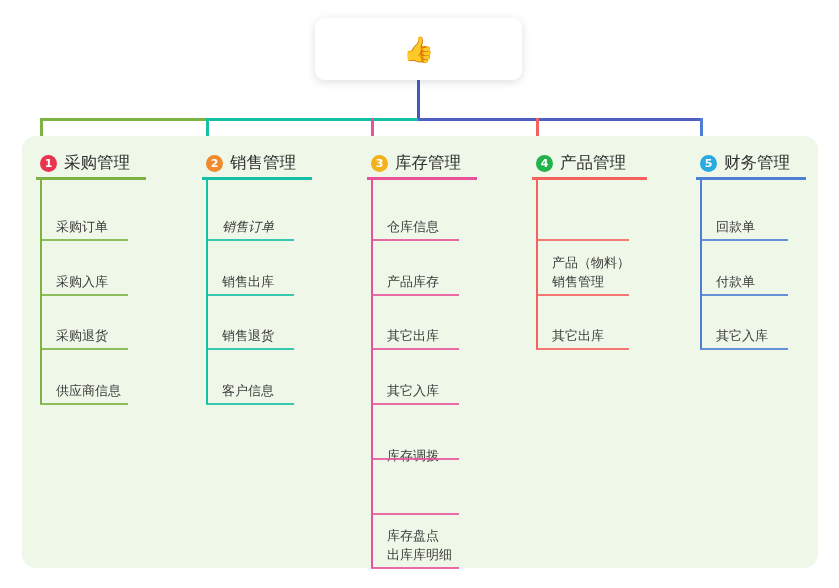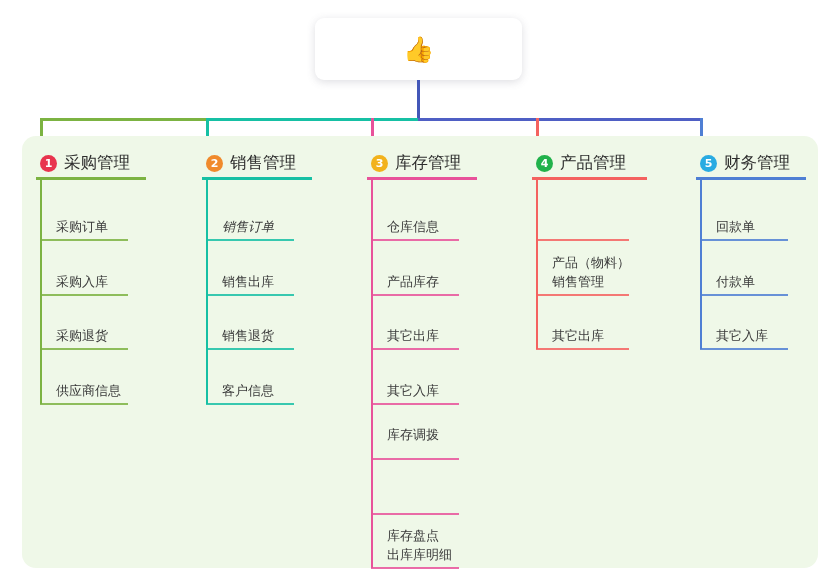--- a/index.html
+++ b/index.html
@@ -127,21 +127,21 @@
         <div class="head-rule" style="left: 0px; top: 177px; width: 110px; background: rgb(232, 82, 154); position: absolute;"></div>
         <div class="spine" style="left: 4px; top: 180px; height: 388.2px; background: rgb(232, 82, 154);"></div>
         <div class="leaf-label" style="left: 20px; top: 218px;">仓库信息</div>
         <div class="leaf-rule" style="left: 4px; top: 239px; width: 88px; background: rgb(232, 82, 154); opacity: 0.85; position: absolute;"></div>
         <div class="leaf-label" style="left: 20px; top: 272.7px;">产品库存</div>
         <div class="leaf-rule" style="left: 4px; top: 293.7px; width: 88px; background: rgb(232, 82, 154); opacity: 0.85; position: absolute;"></div>
         <div class="leaf-label" style="left: 20px; top: 327.4px;">其它出库</div>
         <div class="leaf-rule" style="left: 4px; top: 348.4px; width: 88px; background: rgb(232, 82, 154); opacity: 0.85; position: absolute;"></div>
         <div class="leaf-label" style="left: 20px; top: 382.1px;">其它入库</div>
         <div class="leaf-rule" style="left: 4px; top: 403.1px; width: 88px; background: rgb(232, 82, 154); opacity: 0.85; position: absolute;"></div>
-        <div class="leaf-label" style="left: 20px; top: 426px;">库存调拨</div>
+        <div class="leaf-label" style="left: 20px; top: 447px;">库存调拨</div>
         <div class="leaf-rule" style="left: 4px; top: 457.8px; width: 88px; background: rgb(232, 82, 154); opacity: 0.85; position: absolute;"></div>
         <div class="leaf-label" style="left: 20px; top: 491.5px; margin-top: 35px;">库存盘点</div>
         <div class="leaf-rule" style="left: 4px; top: 512.5px; width: 88px; background: rgb(232, 82, 154); opacity: 0.85; position: absolute;"></div>
         <div class="leaf-label" style="left: 20px; top: 546.2px;">出库库明细</div>
         <div class="leaf-rule" style="left: 4px; top: 567.2px; width: 88px; background: rgb(232, 82, 154); opacity: 0.85; position: absolute;"></div>
       </div>
       <div class="col" style="left: 532px; top: 0px;">
         <div class="col-head" style="position: absolute; left: 4px; top: 146px;">
           <span class="badge" style="background: rgb(33, 178, 75);">4</span>
           <span class="col-title">产品管理</span>

